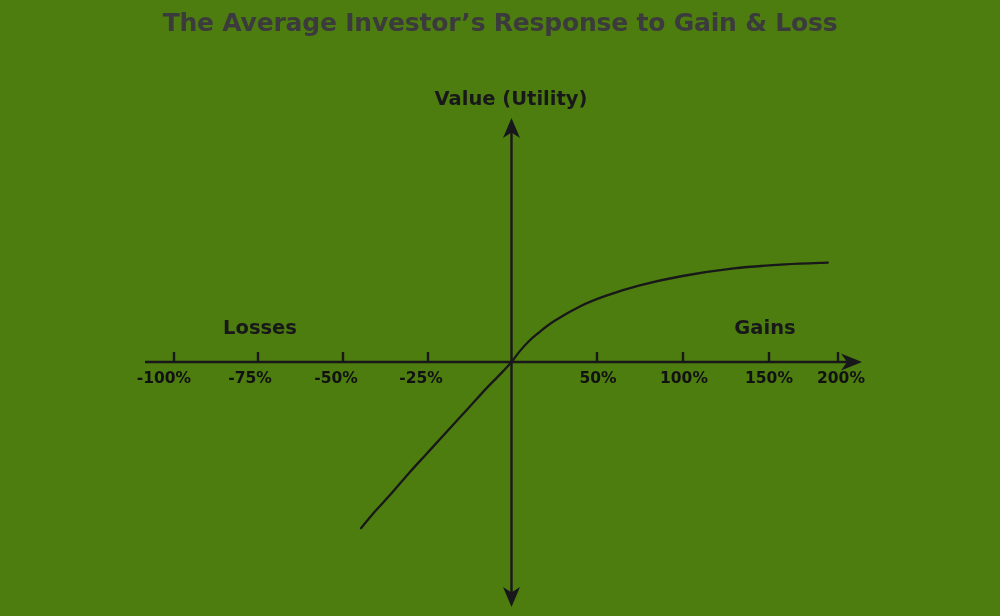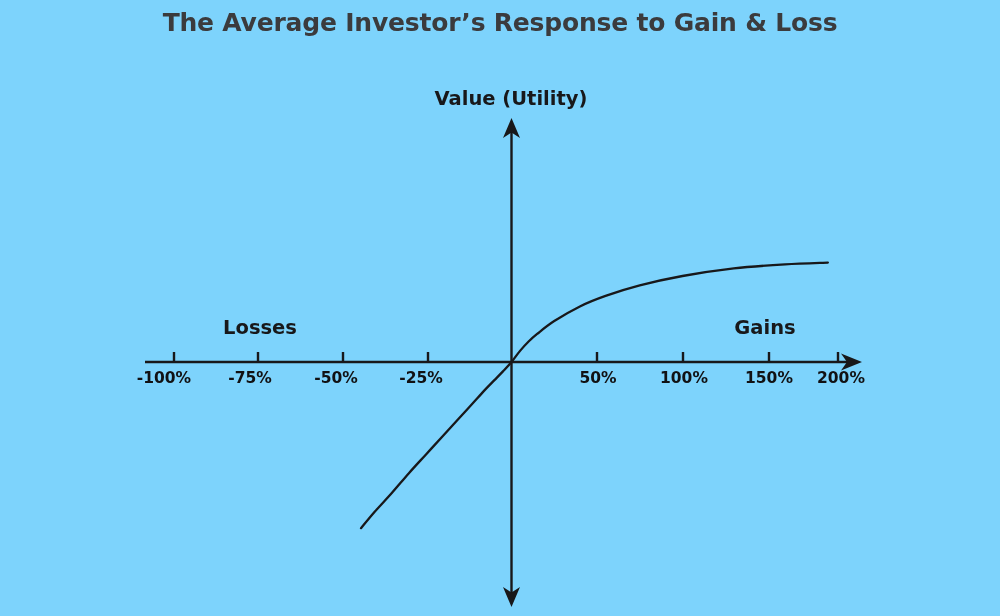--- a/index.html
+++ b/index.html
@@ -13,21 +13,21 @@
     position: relative;
     overflow: hidden;
     font-family: "DejaVu Sans", sans-serif;
   }
   #chart-root {
     position: absolute;
     left: 0;
     top: 0;
     width: 1000px;
     height: 616px;
-    background: #7dd3fc;
+    background: #4d7c0f;
   }
   #chart-svg {
     position: absolute;
     left: 0;
     top: 0;
     display: block;
   }
   .chart-title {
     font-family: "DejaVu Sans", sans-serif;
     font-weight: bold;

